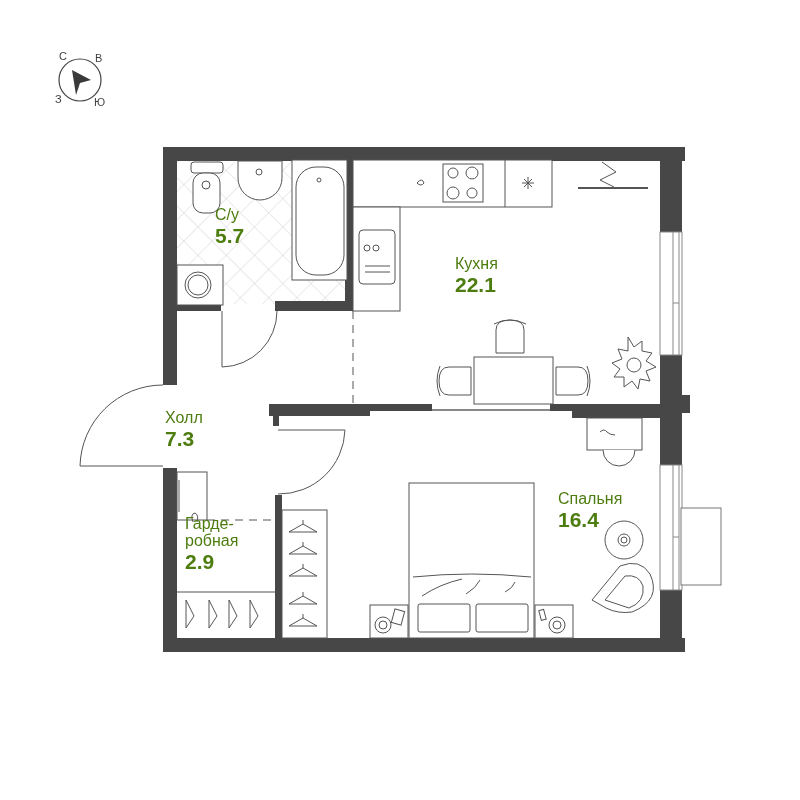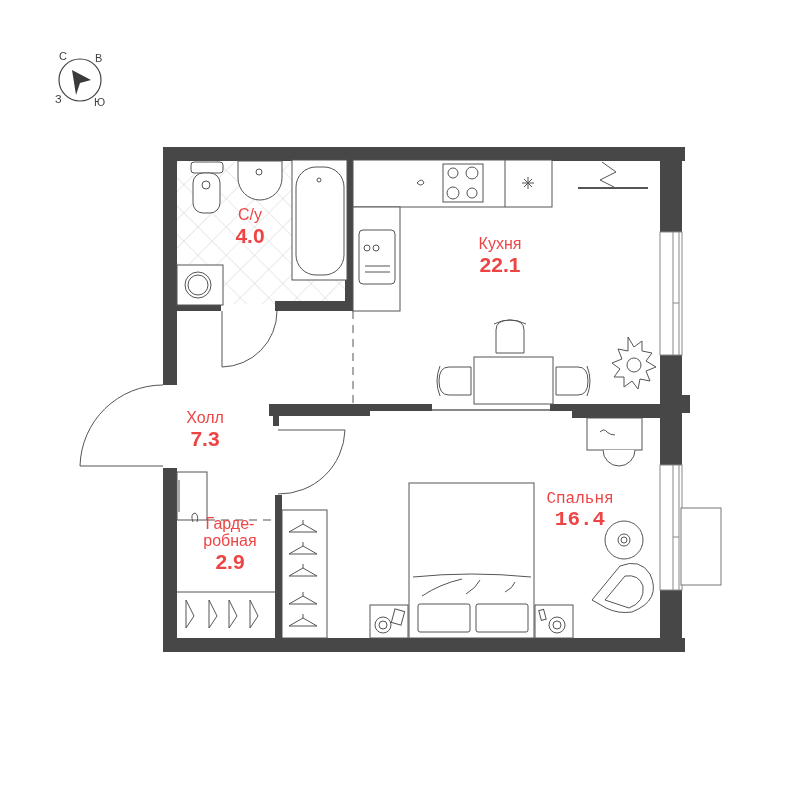--- a/index.html
+++ b/index.html
@@ -1,19 +1,19 @@
 <!DOCTYPE html>
 <html><head>
 <meta charset="utf-8">
 <style>
   html, body { margin: 0; padding: 0; background: #ffffff; }
   body { width: 800px; height: 800px; position: relative; overflow: hidden;
          font-family: "Liberation Sans", sans-serif; }
   #plan { position: absolute; left: 0; top: 0; }
-  .lbl { position: absolute; text-align: center; color: #ef4444; line-height: 1.05; }
+  .lbl { position: absolute; text-align: left; color: #4d7c0f; line-height: 1.05; }
   .lbl .name { font-size: 16px; font-weight: 400; display: block; }
   .lbl .area { font-size: 21px; font-weight: 700; display: block; margin-top: 1px; }
   .compass-letter { position: absolute; font-size: 11px; color: #3f3f3f; }
 </style>
 </head>
 <body>
 
 <svg id="plan" width="800" height="800" viewBox="0 0 800 800">
   <defs>
     <pattern id="tiles" width="20" height="20" patternUnits="userSpaceOnUse" patternTransform="rotate(45)">
@@ -237,35 +237,35 @@
   </g>
 </svg>
 
 <span class="compass-letter" style="left:59px; top:50px;">С</span>
 <span class="compass-letter" style="left:95px; top:52px;">В</span>
 <span class="compass-letter" style="left:55px; top:93px;">З</span>
 <span class="compass-letter" style="left:94px; top:96px;">Ю</span>
 
 <div class="lbl" style="left:215px; top:207px; width:70px;">
   <span class="name">С/у</span>
-  <span class="area">4.0</span>
-</div>
-
-<div class="lbl" style="left:455px; top:236px; width:90px;">
+  <span class="area">5.7</span>
+</div>
+
+<div class="lbl" style="left:455px; top:256px; width:90px;">
   <span class="name">Кухня</span>
   <span class="area">22.1</span>
 </div>
 
 <div class="lbl" style="left:165px; top:410px; width:80px;">
   <span class="name">Холл</span>
   <span class="area">7.3</span>
 </div>
 
 <div class="lbl" style="left:185px; top:516px; width:90px;">
   <span class="name">Гарде-</span>
   <span class="name">робная</span>
   <span class="area">2.9</span>
 </div>
 
-<div class="lbl" style="left:530px; top:491px; width:100px;font-family:Liberation Mono, monospace;">
+<div class="lbl" style="left:558px; top:491px; width:100px;">
   <span class="name">Спальня</span>
   <span class="area">16.4</span>
 </div>
 
 </body></html>

